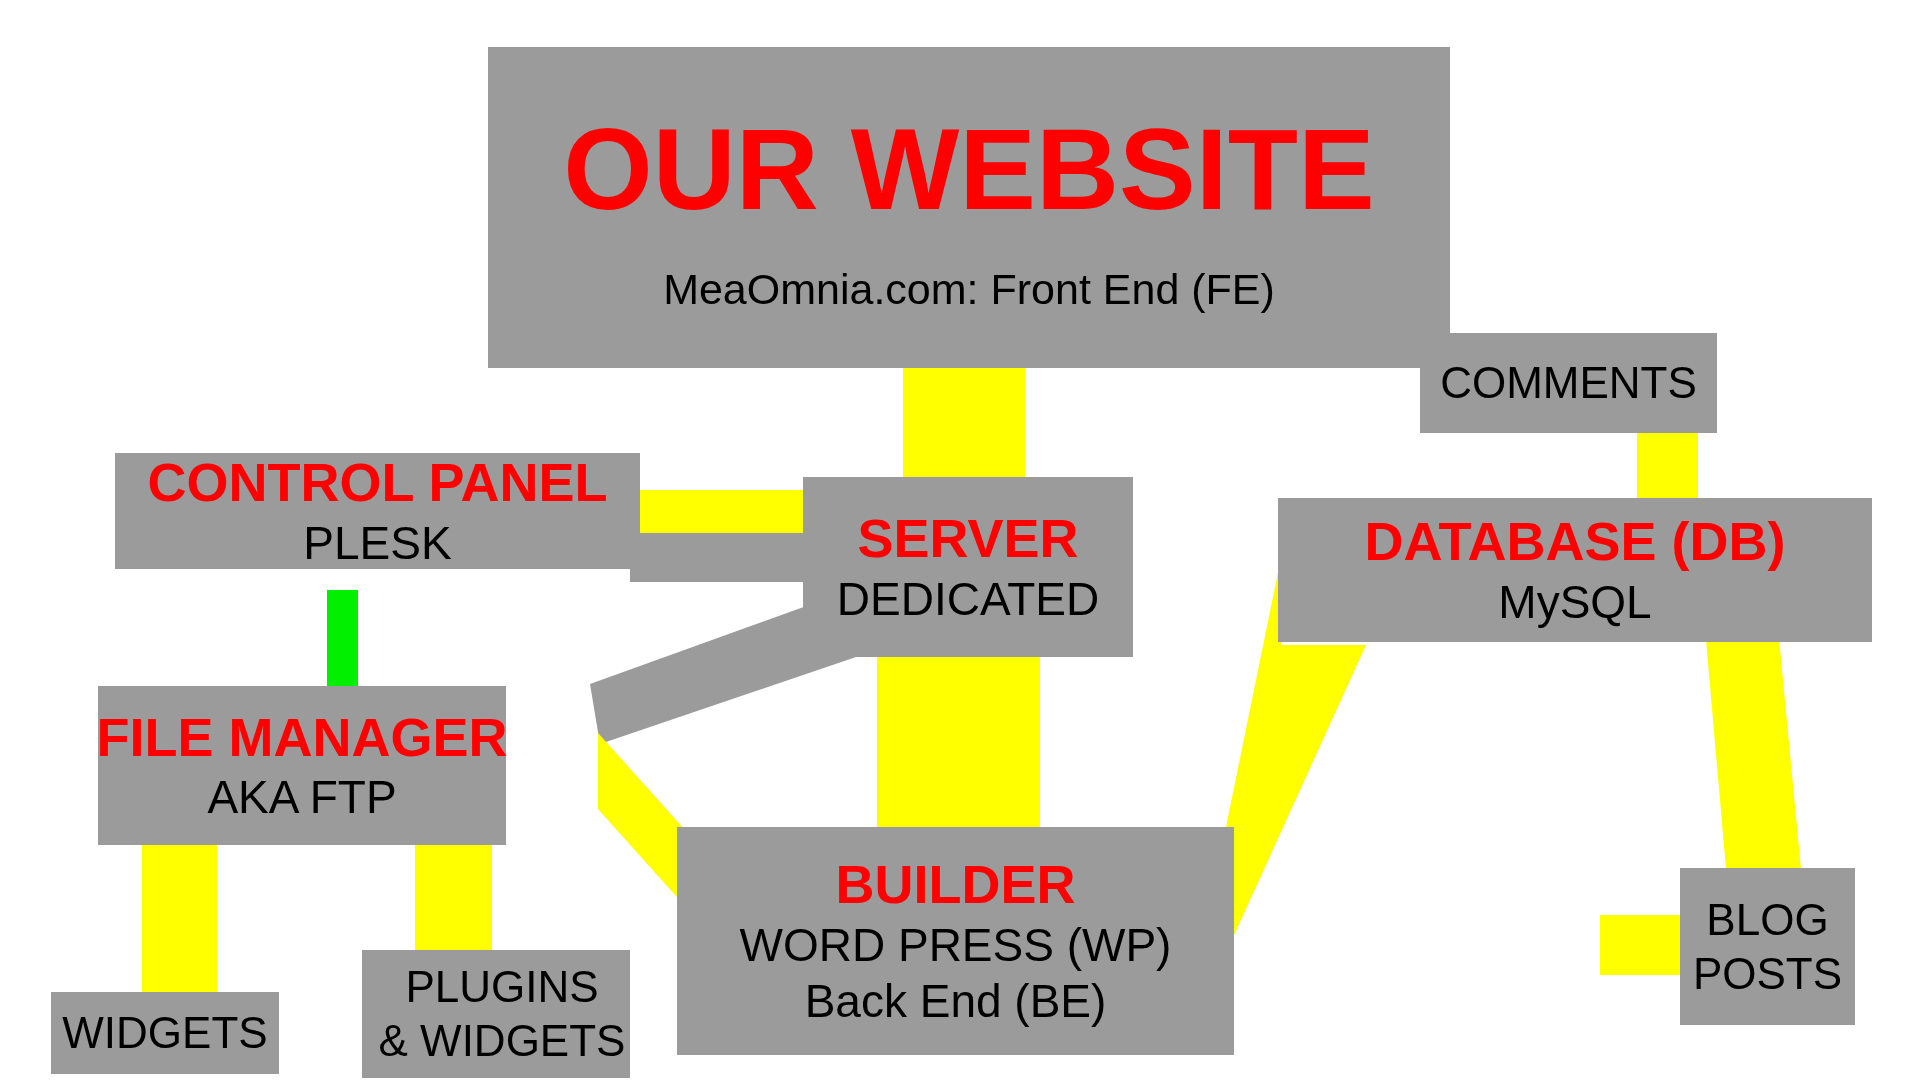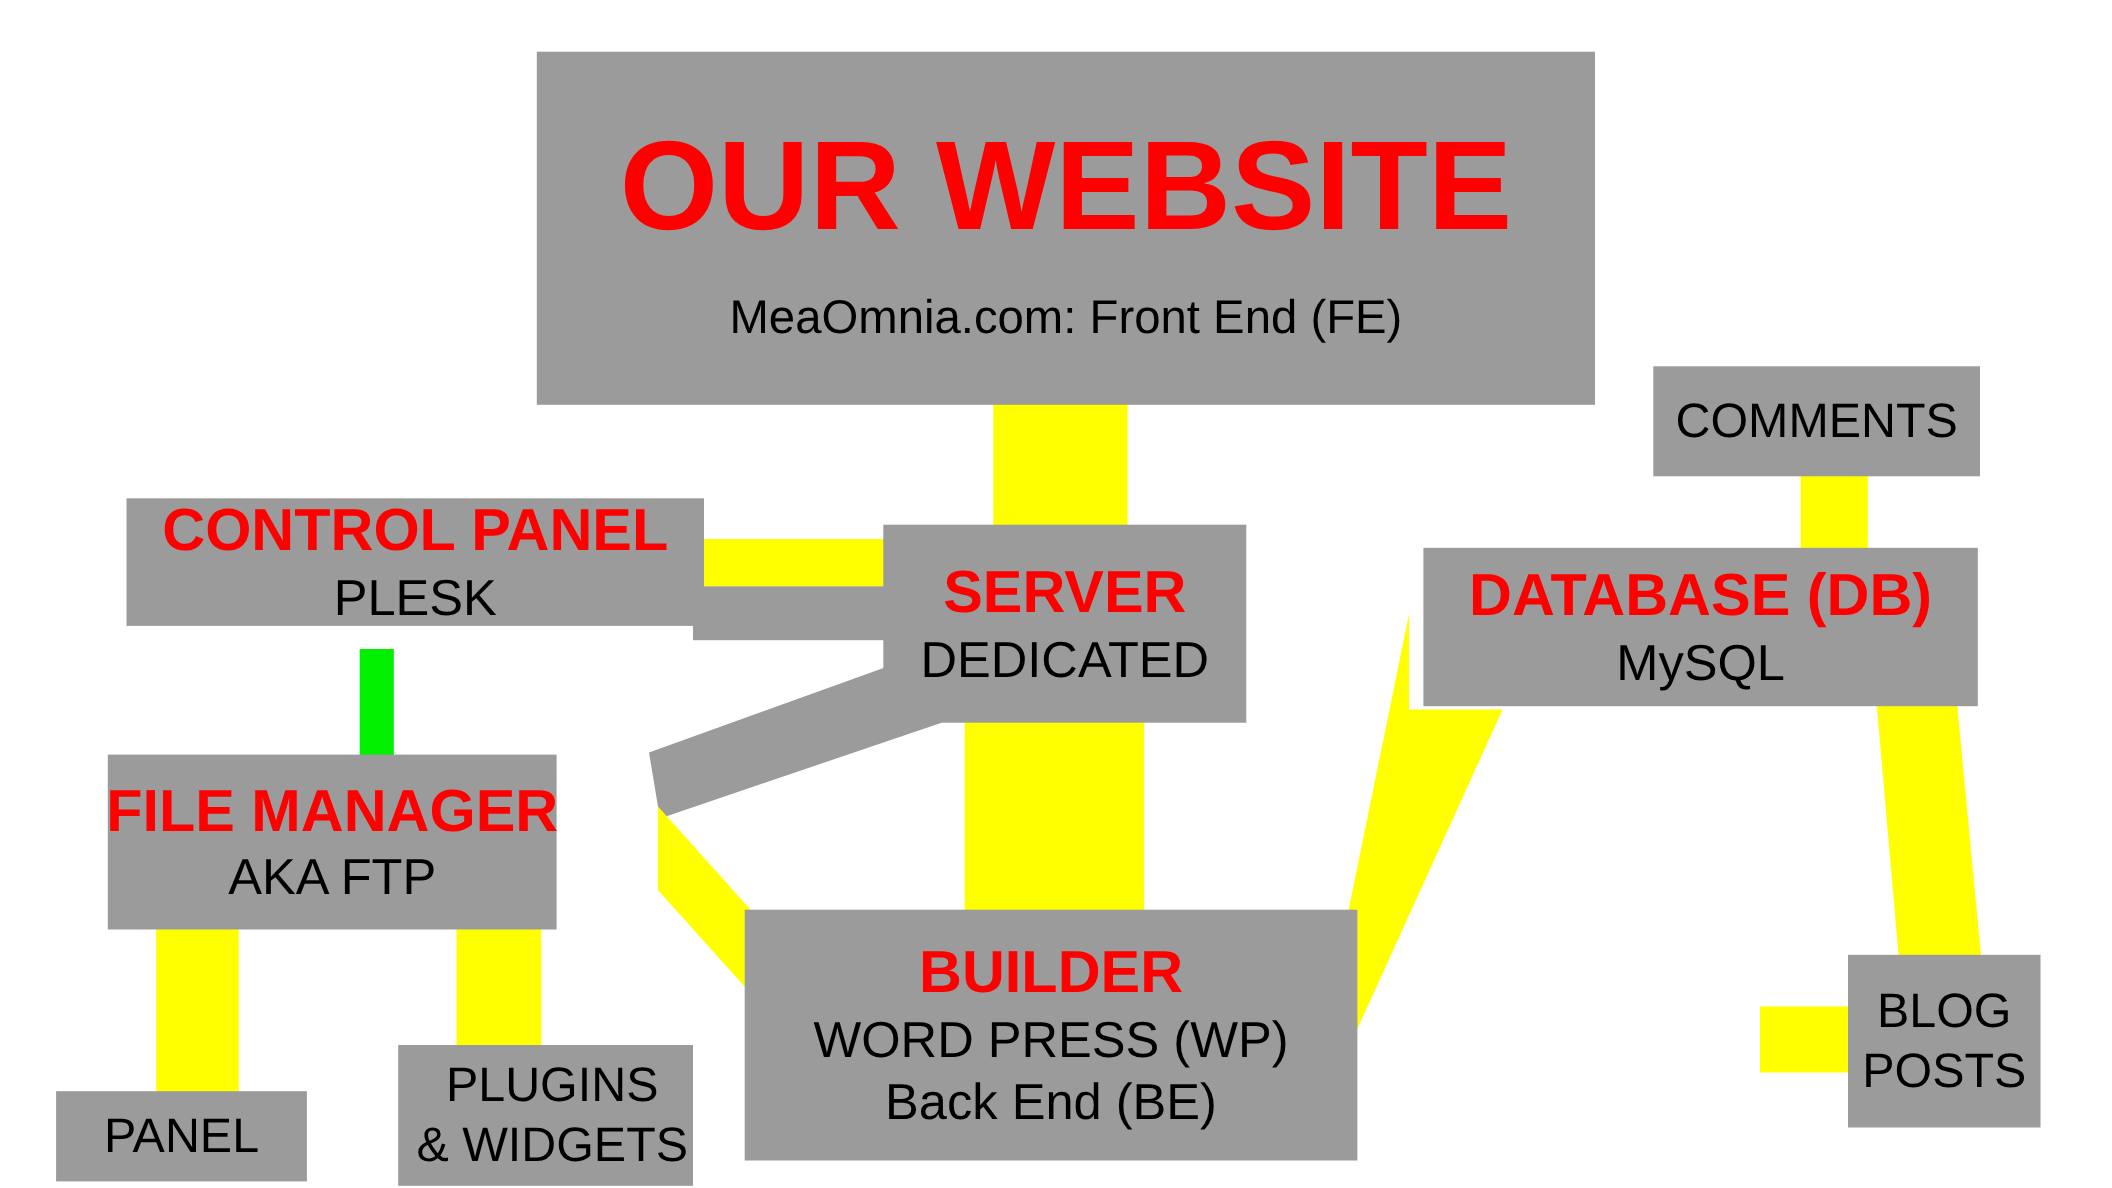--- a/index.html
+++ b/index.html
@@ -85,52 +85,52 @@
     <rect x="1600" y="915" width="90" height="60" fill="#ffff00"></rect>
     <rect x="142" y="840" width="75" height="160" fill="#ffff00"></rect>
     <rect x="415" y="840" width="77" height="118" fill="#ffff00"></rect>
   </svg>
 
   <div class="node hero" style="left:488px; top:47px; width:962px; height:315px;">
     <div class="title">OUR WEBSITE</div>
     <div class="subtitle">MeaOmnia.com: Front End (FE)</div>
   </div>
 
-  <div class="node" style="left:1503px; top:333px; width:297px; height:100px;">
+  <div class="node" style="left:1420px; top:333px; width:297px; height:100px;">
     <div class="label">COMMENTS</div>
   </div>
 
   <div class="node" style="left:115px; top:453px; width:525px; height:116px;">
     <div class="title">CONTROL PANEL</div>
     <div class="subtitle">PLESK</div>
   </div>
 
   <div class="node" style="left:803px; top:477px; width:330px; height:180px;">
     <div class="title">SERVER</div>
     <div class="subtitle">DEDICATED</div>
   </div>
 
-  <div class="node" style="left:1278px; top:498px; width:504px; height:144px;margin-left:16px;">
+  <div class="node" style="left:1278px; top:498px; width:594px; height:144px;">
     <div class="title">DATABASE (DB)</div>
     <div class="subtitle">MySQL</div>
   </div>
 
   <div class="node" style="left:98px; top:686px; width:408px; height:159px;">
     <div class="title">FILE MANAGER</div>
     <div class="subtitle">AKA FTP</div>
   </div>
 
   <div class="node" style="left:677px; top:827px; width:557px; height:228px;">
     <div class="title">BUILDER</div>
     <div class="subtitle">WORD PRESS (WP)</div>
     <div class="subtitle">Back End (BE)</div>
   </div>
 
   <div class="node" style="left:51px; top:992px; width:228px; height:82px;">
-    <div class="label">PANEL</div>
+    <div class="label">WIDGETS</div>
   </div>
 
   <div class="node" style="left:362px; top:950px; width:256px; height:128px;padding-left:12px;">
     <div class="label">PLUGINS</div>
     <div class="label">&amp; WIDGETS</div>
   </div>
 
 
   <div class="node" style="left:1680px; top:868px; width:175px; height:157px;">
     <div class="label">BLOG</div>

